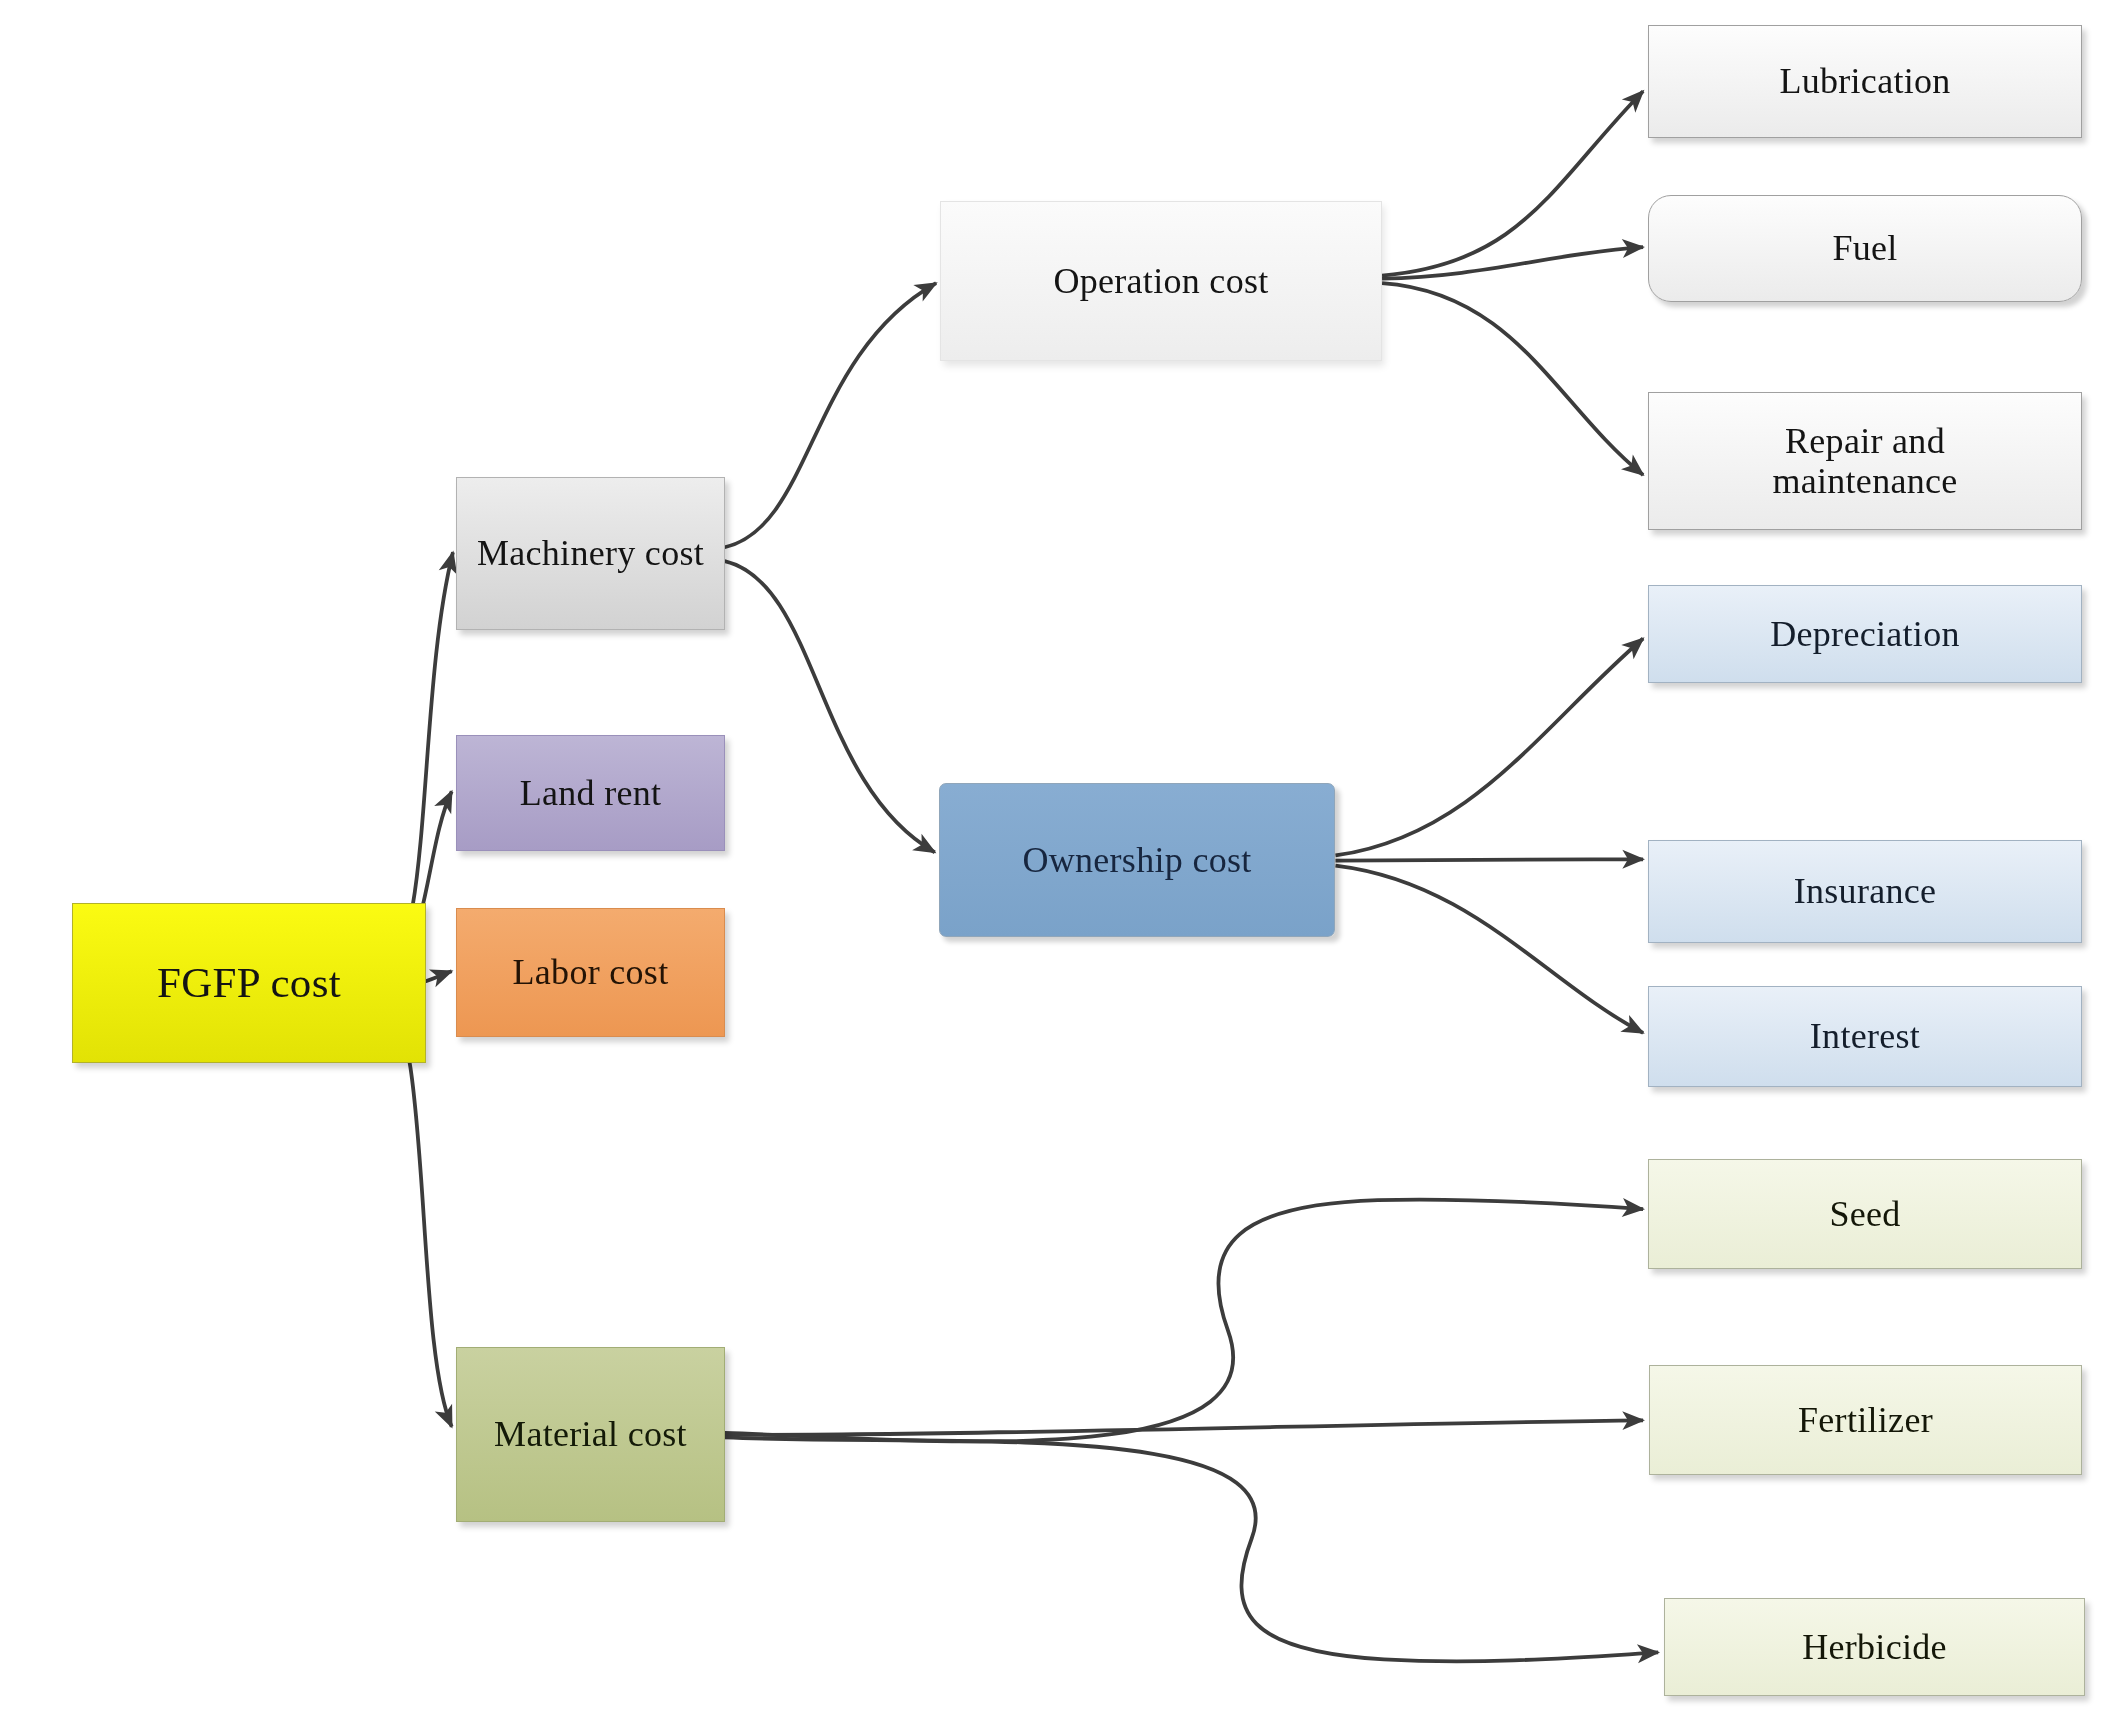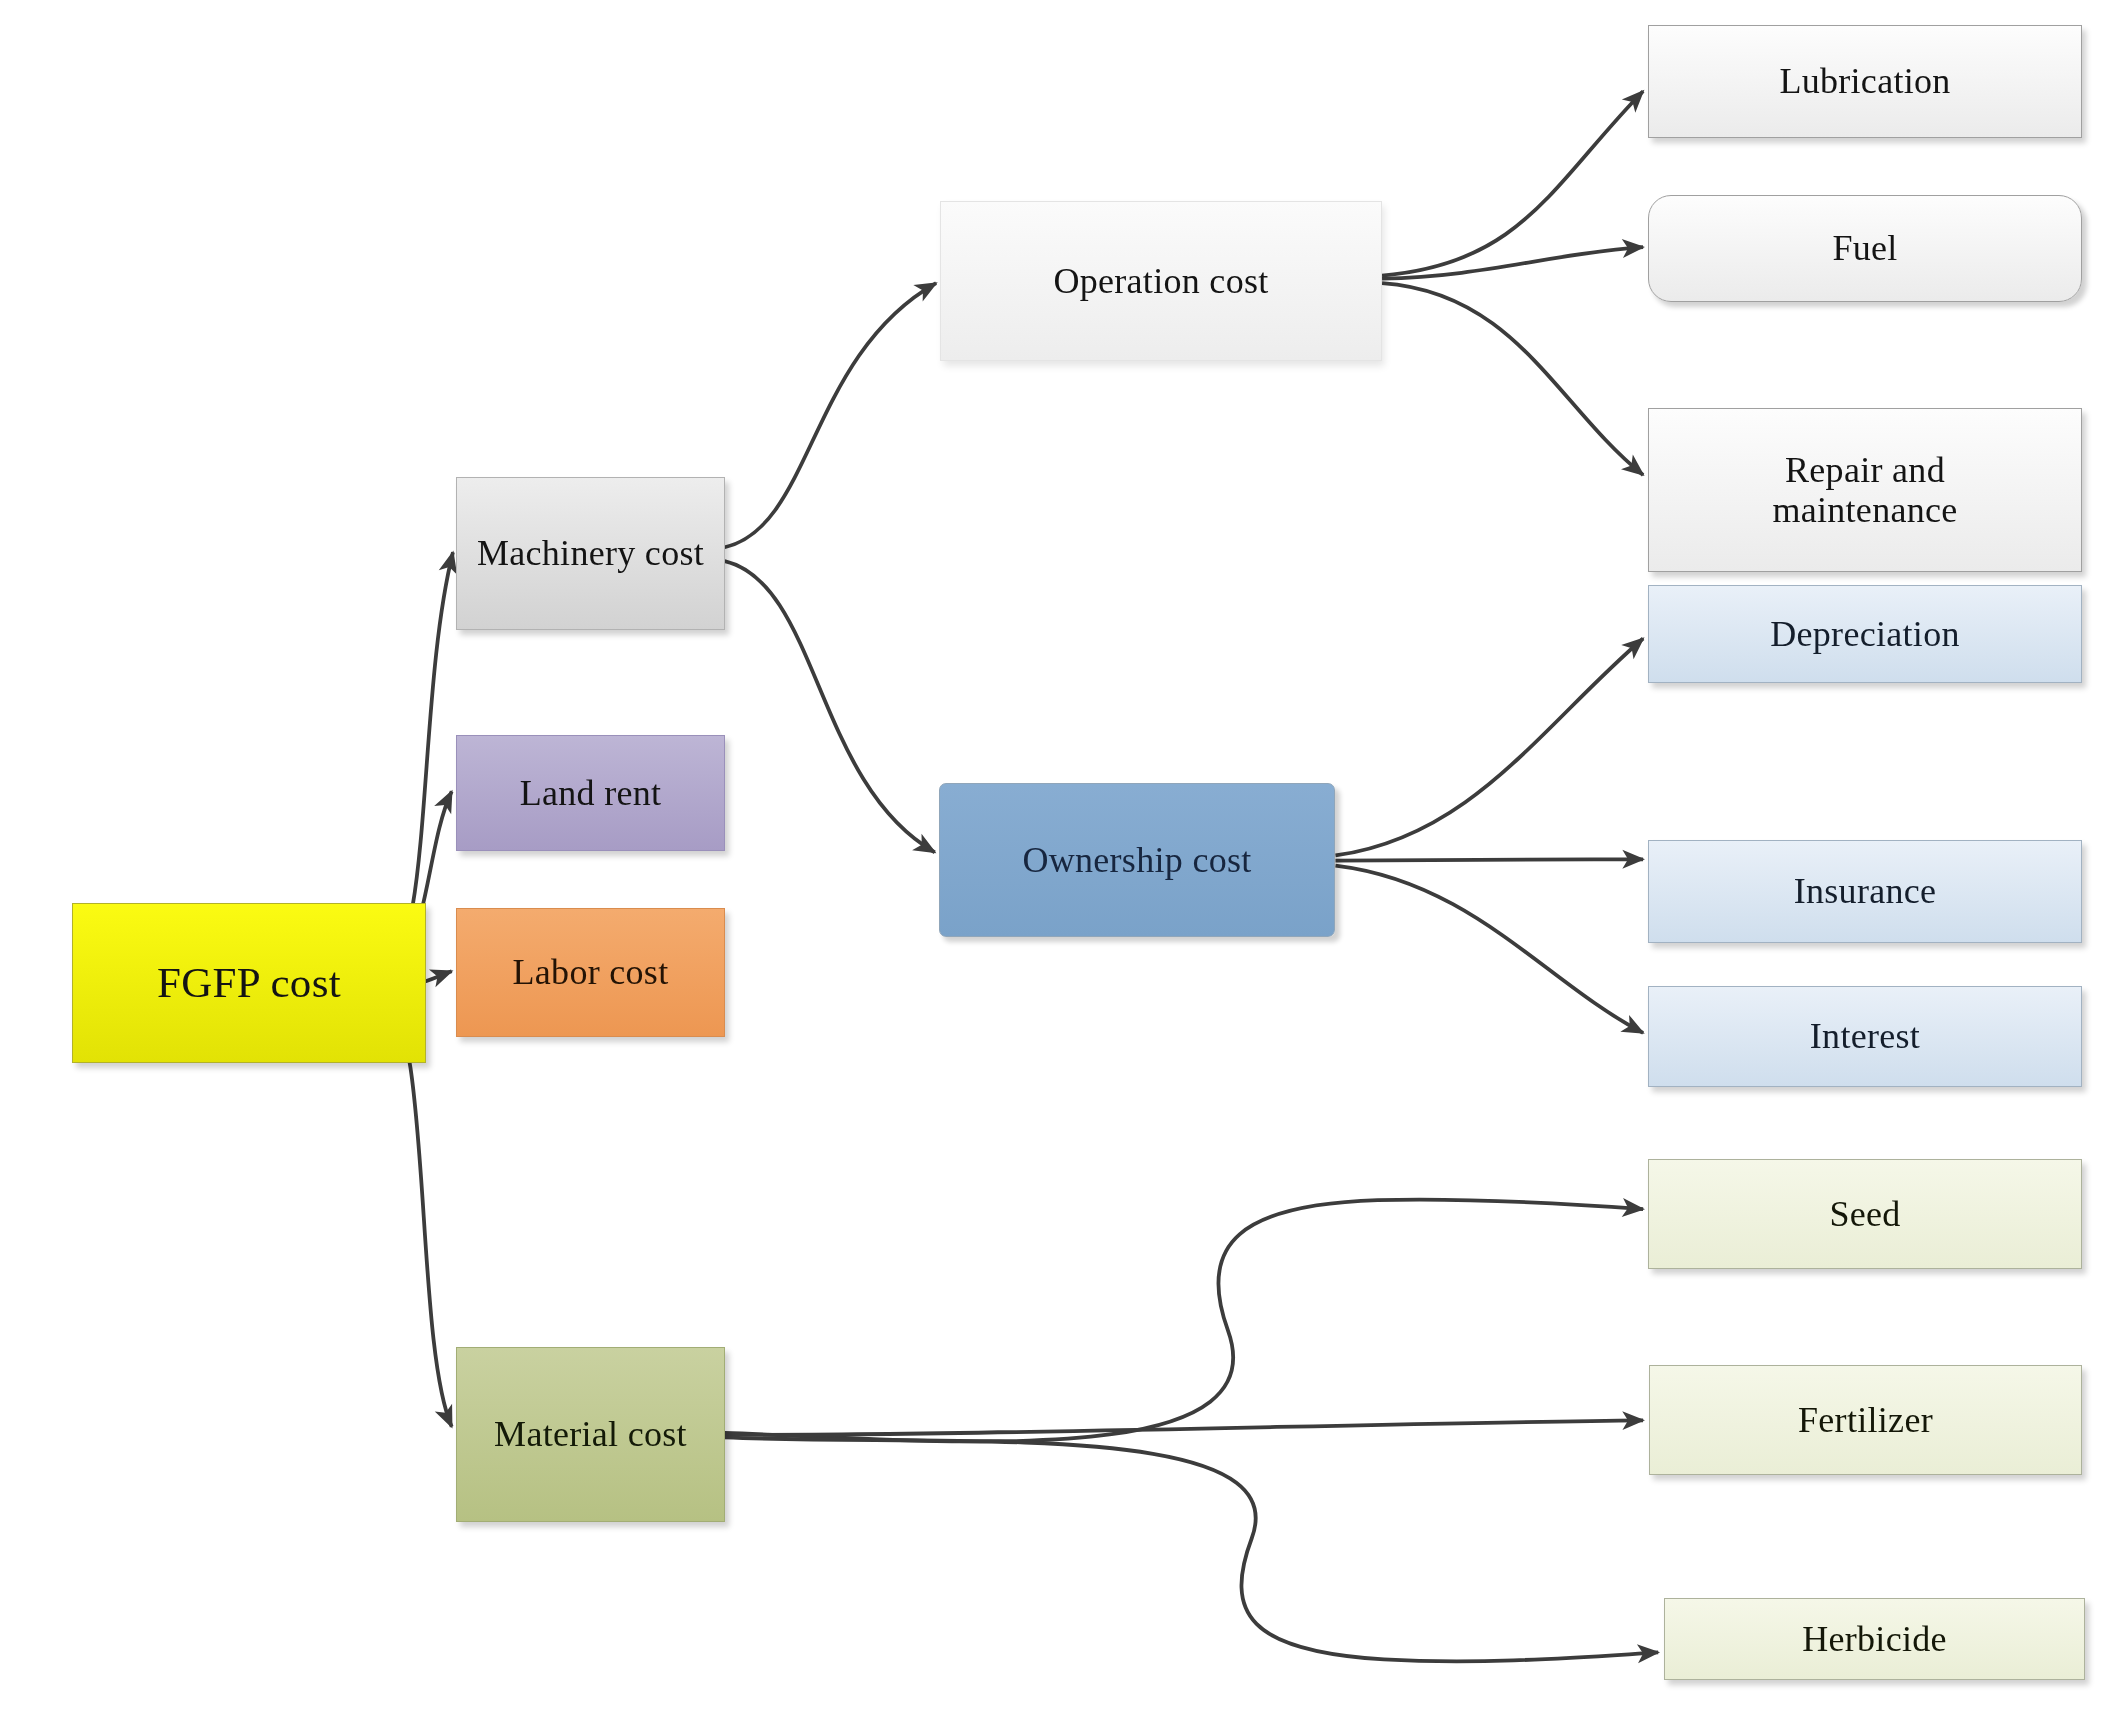--- a/index.html
+++ b/index.html
@@ -79,36 +79,36 @@
       </div>
       <div class="node" style="left: 939px; top: 783px; width: 396px; height: 154px; background: linear-gradient(rgb(136, 173, 210), rgb(122, 162, 201)); border-color: rgb(144, 166, 186); color: rgb(23, 38, 63); border-radius: 7px;">
         <span class="node-label">Ownership cost</span>
       </div>
       <div class="node" style="left: 1648px; top: 25px; width: 434px; height: 113px; background: linear-gradient(rgb(253, 253, 253), rgb(235, 235, 235)); border-color: rgb(160, 160, 160); color: rgb(20, 20, 20);">
         <span class="node-label">Lubrication</span>
       </div>
       <div class="node" style="left: 1648px; top: 195px; width: 434px; height: 107px; background: linear-gradient(rgb(253, 253, 253), rgb(235, 235, 235)); border-color: rgb(160, 160, 160); color: rgb(20, 20, 20); border-radius: 23px;">
         <span class="node-label">Fuel</span>
       </div>
-      <div class="node" style="left: 1648px; top: 408px; width: 434px; height: 164px; background: linear-gradient(rgb(253, 253, 253), rgb(235, 235, 235)); border-color: rgb(160, 160, 160); color: rgb(20, 20, 20);">
+      <div class="node" style="left: 1648px; top: 392px; width: 434px; height: 138px; background: linear-gradient(rgb(253, 253, 253), rgb(235, 235, 235)); border-color: rgb(160, 160, 160); color: rgb(20, 20, 20);">
         <span class="node-label" style="max-width: 296px;">Repair and maintenance</span>
       </div>
       <div class="node" style="left: 1648px; top: 585px; width: 434px; height: 98px; background: linear-gradient(rgb(233, 240, 248), rgb(207, 222, 237)); border-color: rgb(162, 178, 194); color: rgb(20, 30, 44);">
         <span class="node-label">Depreciation</span>
       </div>
       <div class="node" style="left: 1648px; top: 840px; width: 434px; height: 103px; background: linear-gradient(rgb(233, 240, 248), rgb(207, 222, 237)); border-color: rgb(162, 178, 194); color: rgb(20, 30, 44);">
         <span class="node-label">Insurance</span>
       </div>
       <div class="node" style="left: 1648px; top: 986px; width: 434px; height: 101px; background: linear-gradient(rgb(233, 240, 248), rgb(207, 222, 237)); border-color: rgb(162, 178, 194); color: rgb(20, 30, 44);">
         <span class="node-label">Interest</span>
       </div>
       <div class="node" style="left: 1648px; top: 1159px; width: 434px; height: 110px; background: linear-gradient(rgb(245, 247, 232), rgb(234, 238, 214)); border-color: rgb(173, 178, 156); color: rgb(20, 23, 8);">
         <span class="node-label">Seed</span>
       </div>
       <div class="node" style="left: 1649px; top: 1365px; width: 433px; height: 110px; background: linear-gradient(rgb(245, 247, 232), rgb(234, 238, 214)); border-color: rgb(173, 178, 156); color: rgb(20, 23, 8);">
         <span class="node-label">Fertilizer</span>
       </div>
-      <div class="node" style="left: 1664px; top: 1598px; width: 421px; height: 82px; background: linear-gradient(rgb(245, 247, 232), rgb(234, 238, 214)); border-color: rgb(173, 178, 156); color: rgb(20, 23, 8);">
+      <div class="node" style="left: 1664px; top: 1598px; width: 421px; height: 98px; background: linear-gradient(rgb(245, 247, 232), rgb(234, 238, 214)); border-color: rgb(173, 178, 156); color: rgb(20, 23, 8);">
         <span class="node-label">Herbicide</span>
       </div>
     </div>
 </div>
 
 
 </body></html>

